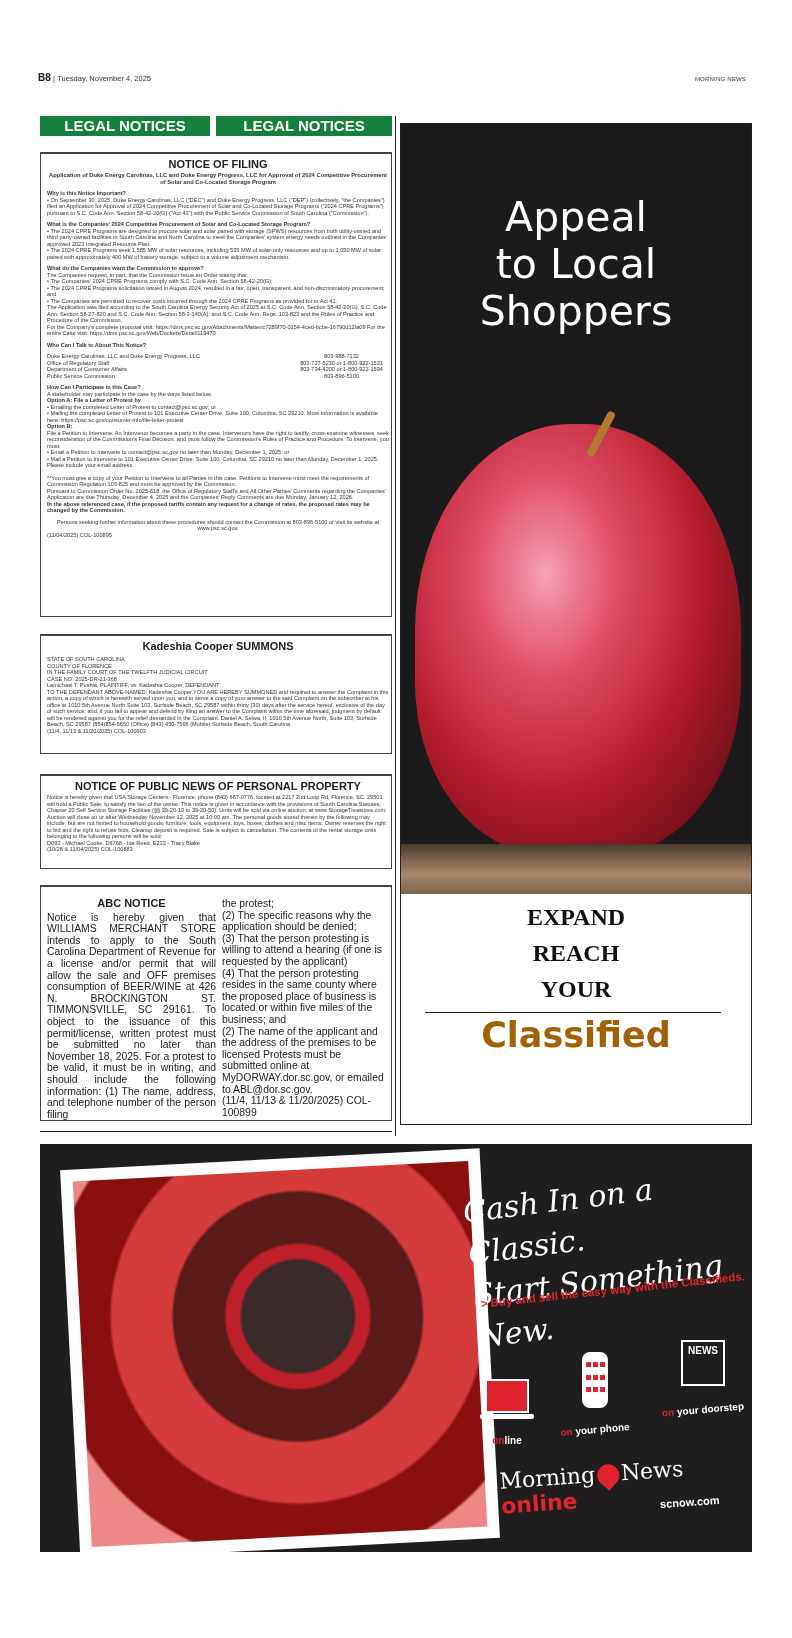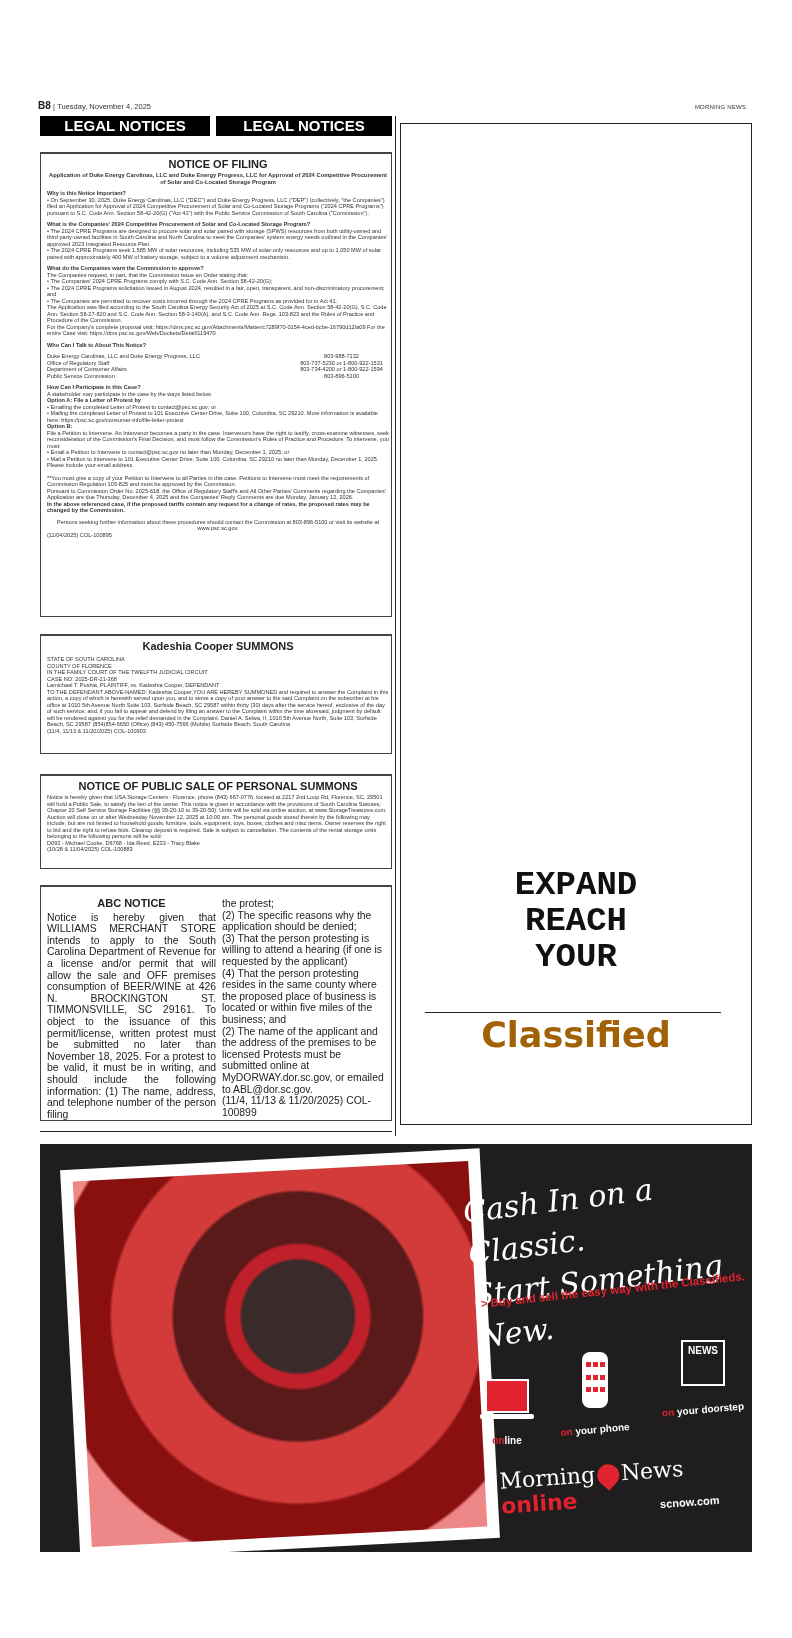--- a/index.html
+++ b/index.html
@@ -1,42 +1,42 @@
 <!DOCTYPE html>
 <html><head>
 <meta charset="utf-8">
 <style>
   * { box-sizing: border-box; margin: 0; padding: 0; }
   body { width: 792px; height: 1638px; background: #fff; font-family: "Liberation Sans", sans-serif; color: #222; position: relative; overflow: hidden; }
-  .page-header { position: absolute; top: 100px; left: 38px; right: 38px; height: 14px; font-size: 8px; }
+  .page-header { position: absolute; top: 72px; left: 38px; right: 38px; height: 14px; font-size: 8px; }
   .page-num { font-weight: bold; font-size: 10px; }
   .page-date { font-size: 7.5px; color: #333; }
   .page-brand { position: absolute; right: 8px; top: 4px; font-size: 6px; letter-spacing: 0.2px; color: #333; }
-  .banner { position: absolute; top: 116px; height: 20px; background: #000000; color: #fff; font-weight: bold; font-size: 15px; text-align: center; line-height: 20px; }
+  .banner { position: absolute; top: 116px; height: 20px; background: #15803d; color: #fff; font-weight: bold; font-size: 15px; text-align: center; line-height: 20px; }
   .col-rule { position: absolute; left: 395px; top: 116px; width: 1px; height: 1020px; background: #222; }
   .notice { position: absolute; left: 40px; width: 352px; border: 1px solid #444; border-top: 2px solid #444; padding: 3px 2px 4px 6px; font-size: 5.6px; line-height: 6.5px; color: #333; overflow: hidden; }
   .notice h2 { font-size: 11px; text-align: center; font-weight: bold; line-height: 13px; margin: 1px 0 1px; color: #222; }
   .notice .sub { font-weight: bold; text-align: center; font-size: 5.8px; line-height: 6.6px; }
   .notice .q { font-weight: bold; margin-top: 5px; }
   .notice p { margin: 0; }
   .contact-row { display: flex; justify-content: space-between; }
   .contact-row span:last-child { width: 95px; text-align: center; }
   .center { text-align: center; }
   .abc { position: absolute; left: 40px; top: 885px; width: 352px; height: 236px; border: 1px solid #444; border-top: 2px solid #444; display: flex; padding: 11px 6px; }
   .abc .col { width: 50%; font-size: 10.4px; line-height: 11.6px; color: #222; text-align: justify; }
   .abc .col + .col { padding-left: 6px; text-align: left; }
   .abc h3 { font-size: 11px; text-align: center; font-weight: bold; margin-bottom: 2px; }
   .abc-underline { position: absolute; left: 40px; top: 1131px; width: 352px; height: 1px; background: #222; }
   .ad-apple { position: absolute; left: 400px; top: 123px; width: 352px; height: 1002px; border: 1px solid #222; overflow: hidden; background: #fff; }
   .apple-top { position: absolute; left: 0; top: 0; width: 100%; height: 770px; background: #1c1a1a; }
   .apple-headline { position: absolute; top: 70px; width: 100%; text-align: center; color: #fff; font-size: 41px; line-height: 47px; font-family: "DejaVu Sans", sans-serif; }
   .apple-fruit { position: absolute; left: 14px; top: 300px; width: 326px; height: 430px; border-radius: 48% 48% 40% 40%; background: radial-gradient(ellipse at 40% 35%, #f7a0b8 0%, #e0506a 25%, #b81e30 55%, #6d0d18 85%); }
   .apple-stem { position: absolute; left: 196px; top: 285px; width: 8px; height: 50px; background: #b27a30; transform: rotate(28deg); border-radius: 4px; }
   .apple-table { position: absolute; left: 0; top: 720px; width: 100%; height: 50px; background: linear-gradient(#4a3a2e, #a8896c 60%, #7a6450); }
-  .expand { position: absolute; top: 743px; width: 100%; text-align: center; font-weight: bold; font-size: 34px; line-height: 36px; color: #111; font-family: Liberation Mono, monospace; }
+  .expand { position: absolute; top: 775px; width: 100%; text-align: center; font-weight: bold; font-size: 24px; line-height: 36px; color: #111; font-family: Liberation Serif, serif; }
   .ad-divider { position: absolute; left: 24px; right: 30px; top: 888px; height: 1px; background: #222; }
   .classified { position: absolute; top: 892px; width: 100%; text-align: center; font-weight: bold; font-size: 35px; line-height: 39px; color: #a16207; font-family: "DejaVu Sans", sans-serif; }
   .phone { position: absolute; top: 967px; width: 100%; text-align: center; font-weight: bold; font-size: 22px; color: #111; font-family: "DejaVu Sans", sans-serif; margin-top: 36px; }
   .ad-car { position: absolute; left: 40px; top: 1144px; width: 712px; height: 408px; background: #1f1d1d; overflow: hidden; }
   .car-photo { position: absolute; left: 30px; top: 15px; width: 420px; height: 390px; background: #fff; transform: rotate(-3deg); padding: 12px; }
   .car-inner { width: 100%; height: 100%; background: radial-gradient(circle at 55% 40%, #3a2a2a 0 18%, #c0202a 19% 23%, #5a1a1a 24% 40%, #d33a3a 41% 60%, #8a1010 61% 80%, #e88 81%); }
   .cash-script { position: absolute; left: 430px; top: 30px; width: 280px; color: #fff; font-family: "DejaVu Serif", serif; font-style: italic; font-size: 30px; line-height: 42px; transform: rotate(-7deg); }
   .buy-sell { position: absolute; left: 440px; top: 140px; color: #e0232e; font-size: 11.5px; font-weight: bold; transform: rotate(-6deg); }
   .icon-block { position: absolute; color: #fff; font-size: 10px; font-weight: bold; text-align: center; }
   .icon-block .red { color: #e0232e; }
@@ -119,21 +119,21 @@
   <p style="margin-top:3px;">STATE OF SOUTH CAROLINA</p>
   <p>COUNTY OF FLORENCE</p>
   <p>IN THE FAMILY COURT OF THE TWELFTH JUDICIAL CIRCUIT</p>
   <p>CASE NO: 2025-DR-21-368</p>
   <p>Lamichael T. Pushia, PLAINTIFF, vs. Kadeshia Cooper, DEFENDANT</p>
   <p>TO THE DEFENDANT ABOVE-NAMED: Kadeshia Cooper,YOU ARE HEREBY SUMMONED and required to answer the Complaint in this action, a copy of which is herewith served upon you, and to serve a copy of your answer to the said Complaint on the subscriber at his office at 1010 5th Avenue North Suite 103, Surfside Beach, SC 29587 within thirty (30) days after the service hereof, exclusive of the day of such service; and, if you fail to appear and defend by filing an answer to the Complaint within the time aforesaid, judgment by default will be rendered against you for the relief demanded in the Complaint. Daniel A. Selwa, II, 1010 5th Avenue North, Suite 103, Surfside Beach, SC 29587 (854)854-6650 (Office) (843) 450-7566 (Mobile) Surfside Beach, South Carolina</p>
   <p>(11/4, 11/13 &amp; 11/20/2025) COL-100903</p>
 </div>
 
 <div class="notice" style="top:774px;height:95px;">
-  <h2>NOTICE OF PUBLIC SALE OF PERSONAL SUMMONS</h2>
+  <h2>NOTICE OF PUBLIC NEWS OF PERSONAL PROPERTY</h2>
   <p>Notice is hereby given that USA Storage Centers - Florence, phone (843) 667-0776, located at 2217 2nd Loop Rd, Florence, SC, 29501 will hold a Public Sale, to satisfy the lien of the owner. This notice is given in accordance with the provisions of South Carolina Statutes; Chapter 20 Self Service Storage Facilities (§§ 39-20-10 to 39-20-50). Units will be sold via online auction, at www.StorageTreasures.com. Auction will close on or after Wednesday November 12, 2025 at 10:00 am. The personal goods stored therein by the following may include, but are not limited to household goods, furniture, tools, equipment, toys, boxes, clothes and misc items. Owner reserves the right to bid and the right to refuse bids. Cleanup deposit is required. Sale is subject to cancellation. The contents of the rental storage units belonging to the following persons will be sold:</p>
   <p>D093 - Michael Cooke, D6768 - Ida Reed, E233 - Tracy Blake</p>
   <p>(10/28 &amp; 11/04/2025) COL-100883</p>
 </div>
 
 <div class="abc">
   <div class="col">
     <h3>ABC NOTICE</h3>
     <p>Notice is hereby given that WILLIAMS MERCHANT STORE intends to apply to the South Carolina Department of Revenue for a license and/or permit that will allow the sale and OFF premises consumption of BEER/WINE at 426 N. BROCKINGTON ST. TIMMONSVILLE, SC 29161. To object to the issuance of this permit/license, written protest must be submitted no later than November 18, 2025. For a protest to be valid, it must be in writing, and should include the following information: (1) The name, address, and telephone number of the person filing</p>
   </div>
@@ -142,20 +142,30 @@
     <p>(2) The specific reasons why the application should be denied;</p>
     <p>(3) That the person protesting is willing to attend a hearing (if one is requested by the applicant)</p>
     <p>(4) That the person protesting resides in the same county where the proposed place of business is located or within five miles of the business; and</p>
     <p>(2) The name of the applicant and the address of the premises to be licensed Protests must be submitted online at MyDORWAY.dor.sc.gov, or emailed to ABL@dor.sc.gov.</p>
     <p>(11/4, 11/13 &amp; 11/20/2025) COL-100899</p>
   </div>
 </div>
 <div class="abc-underline"></div>
 
 <div class="ad-apple">
+  <div class="apple-top">
+    <div class="apple-headline">
+      <div>Appeal</div>
+      <div>to Local</div>
+      <div>Shoppers</div>
+    </div>
+    <div class="apple-fruit"></div>
+    <div class="apple-stem"></div>
+    <div class="apple-table"></div>
+  </div>
   <div class="expand">
     <div>EXPAND</div>
     <div>REACH</div>
     <div>YOUR</div>
   </div>
   <div class="ad-divider"></div>
   <div class="classified">
     <div>Classified</div>
   </div>
   <div class="phone">434-978-7202</div>

